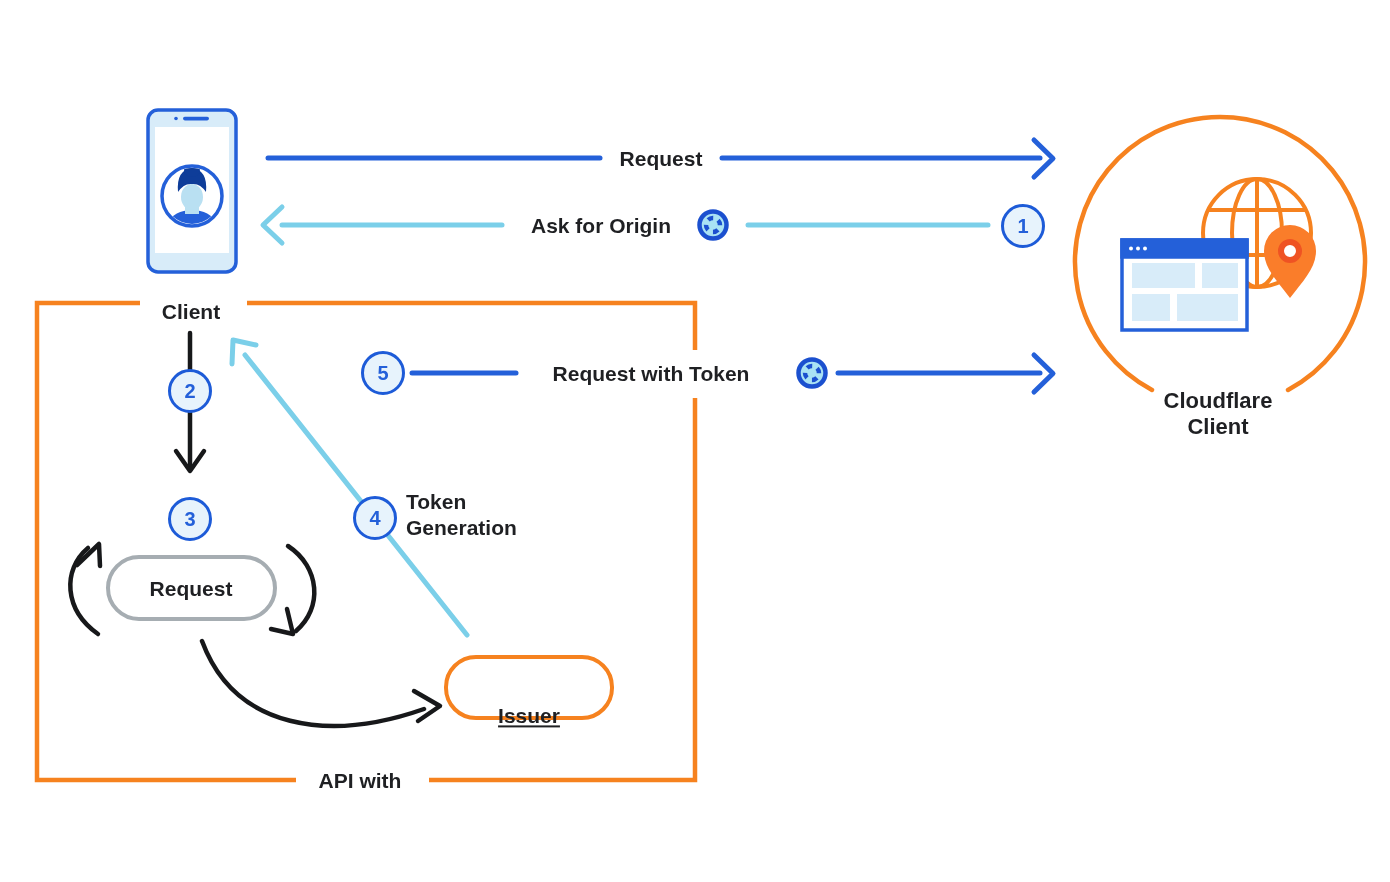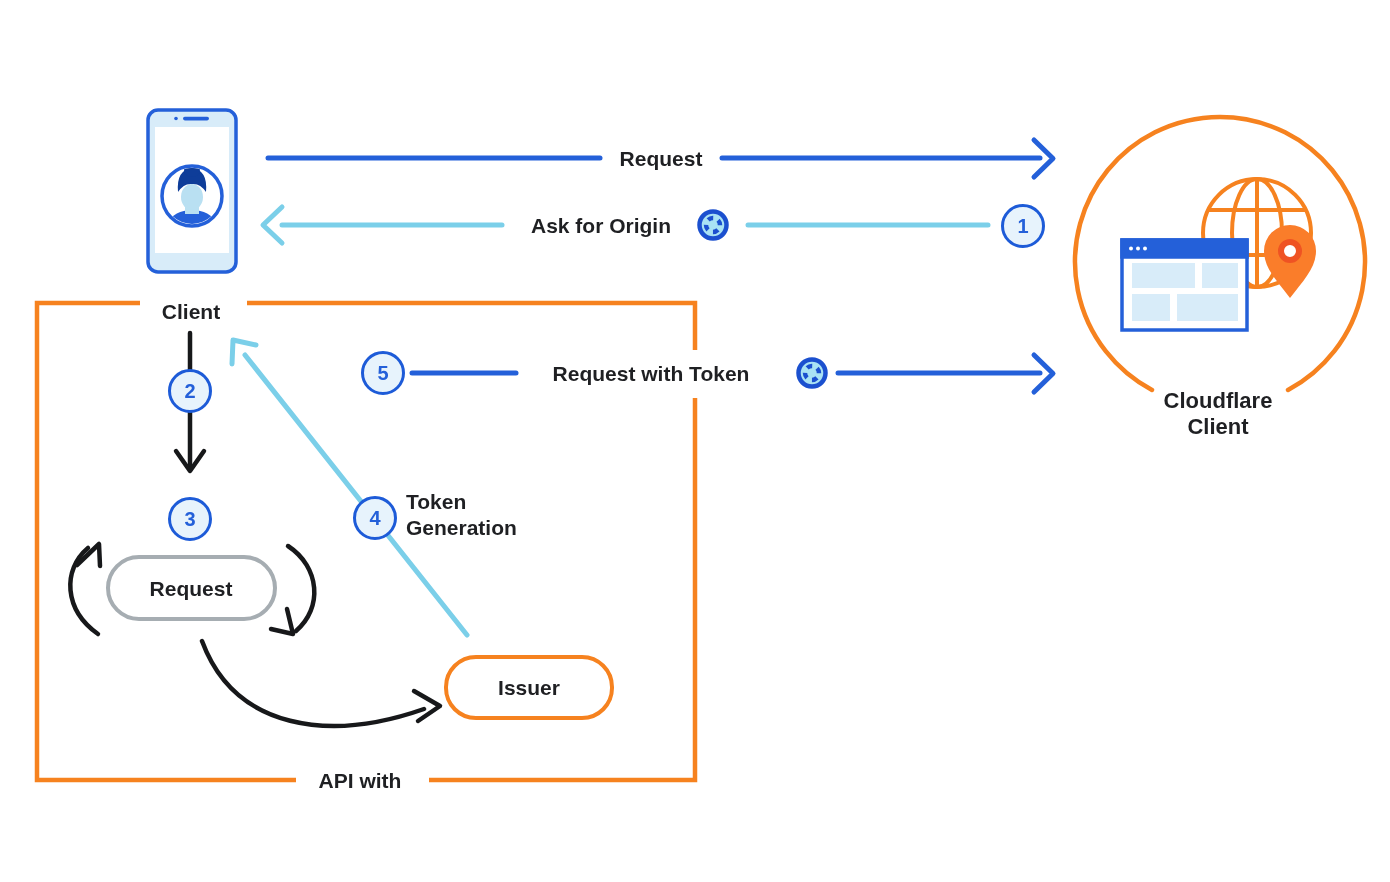--- a/index.html
+++ b/index.html
@@ -167,21 +167,21 @@
 
   <div class="label big two-line" style="left:1218px;top:414px;">
     <div>Cloudflare</div>
     <div>Client</div>
   </div>
 
   <div class="label" style="left:360px;top:781px;">API with</div>
 
   <div class="label" style="left:191px;top:589px;">Request</div>
 
-  <div class="label" style="left:529px;top:688px;">Issuer</div>
+  <div class="label" style="left:529px;top:716px;text-decoration:underline;">Issuer</div>
 
   <div class="step" style="left:1001px;top:204px;">1</div>
   <div class="step" style="left:168px;top:369px;">2</div>
   <div class="step" style="left:168px;top:497px;">3</div>
   <div class="step" style="left:353px;top:496px;">4</div>
   <div class="step" style="left:361px;top:351px;">5</div>
 
 </div>
 
 </body></html>

